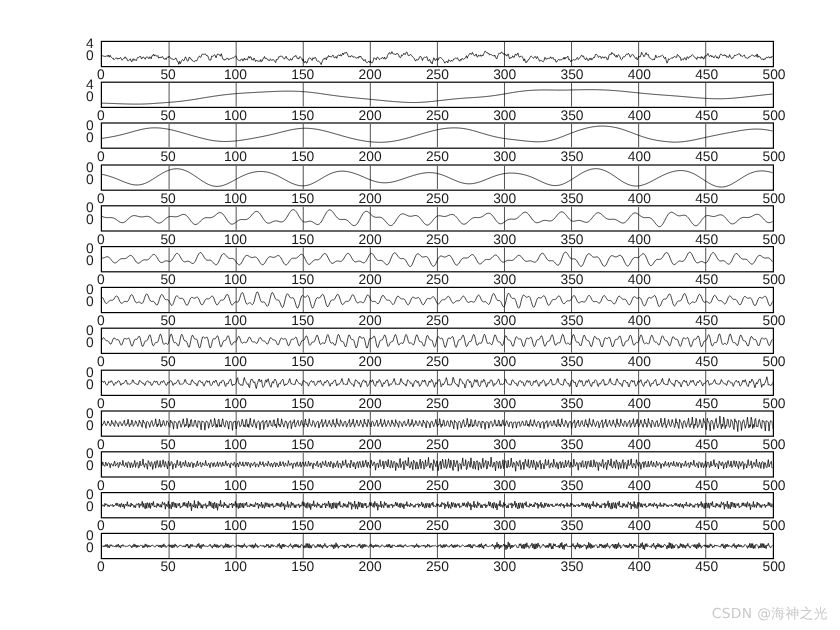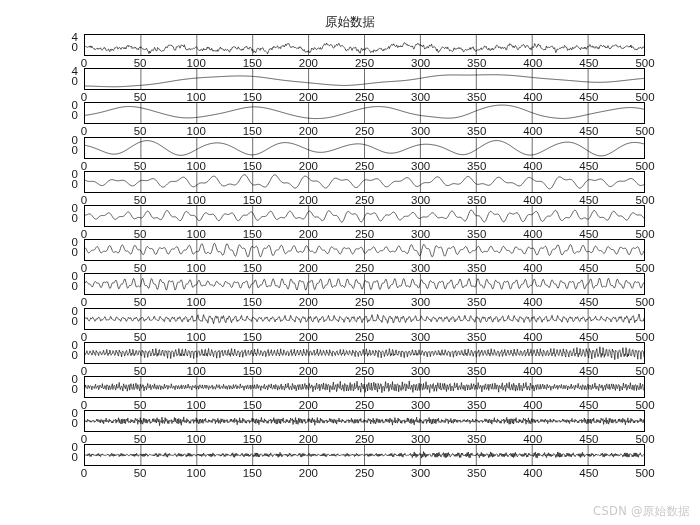--- a/index.html
+++ b/index.html
@@ -117,21 +117,20 @@
     white-space: nowrap;
     font-family: "DejaVu Sans", "Liberation Sans", sans-serif;
     letter-spacing: 0.3px;
   }
 </style>
 </head>
 <body>
 
 <div id="figure">
 
-  <div id="figure-title">原始数据</div>
 
   <div id="panels">
       <div class="panel" style="top: 34px;">
         <div class="ylabel-holder">
           <div class="ylabel ylabel-top">4</div>
           <div class="ylabel ylabel-bot">0</div>
         </div>
         <div class="axes-box">
           <svg viewBox="0 0 561 22" preserveAspectRatio="none">
             <line x1="56.10" x2="56.10" y1="0" y2="22" stroke="#000000" stroke-width="0.6"></line>
@@ -551,15 +550,15 @@
           <div class="xtick-label" style="left: 280.5px;">250</div>
           <div class="xtick-label" style="left: 336.6px;">300</div>
           <div class="xtick-label" style="left: 392.7px;">350</div>
           <div class="xtick-label" style="left: 448.8px;">400</div>
           <div class="xtick-label" style="left: 504.9px;">450</div>
           <div class="xtick-label" style="left: 561px;">500</div>
         </div>
       </div>
     </div>
 
-  <div id="watermark">CSDN @原始数据</div>
+  <div id="watermark">CSDN @海神之光</div>
 
 </div>
 
 </body></html>

